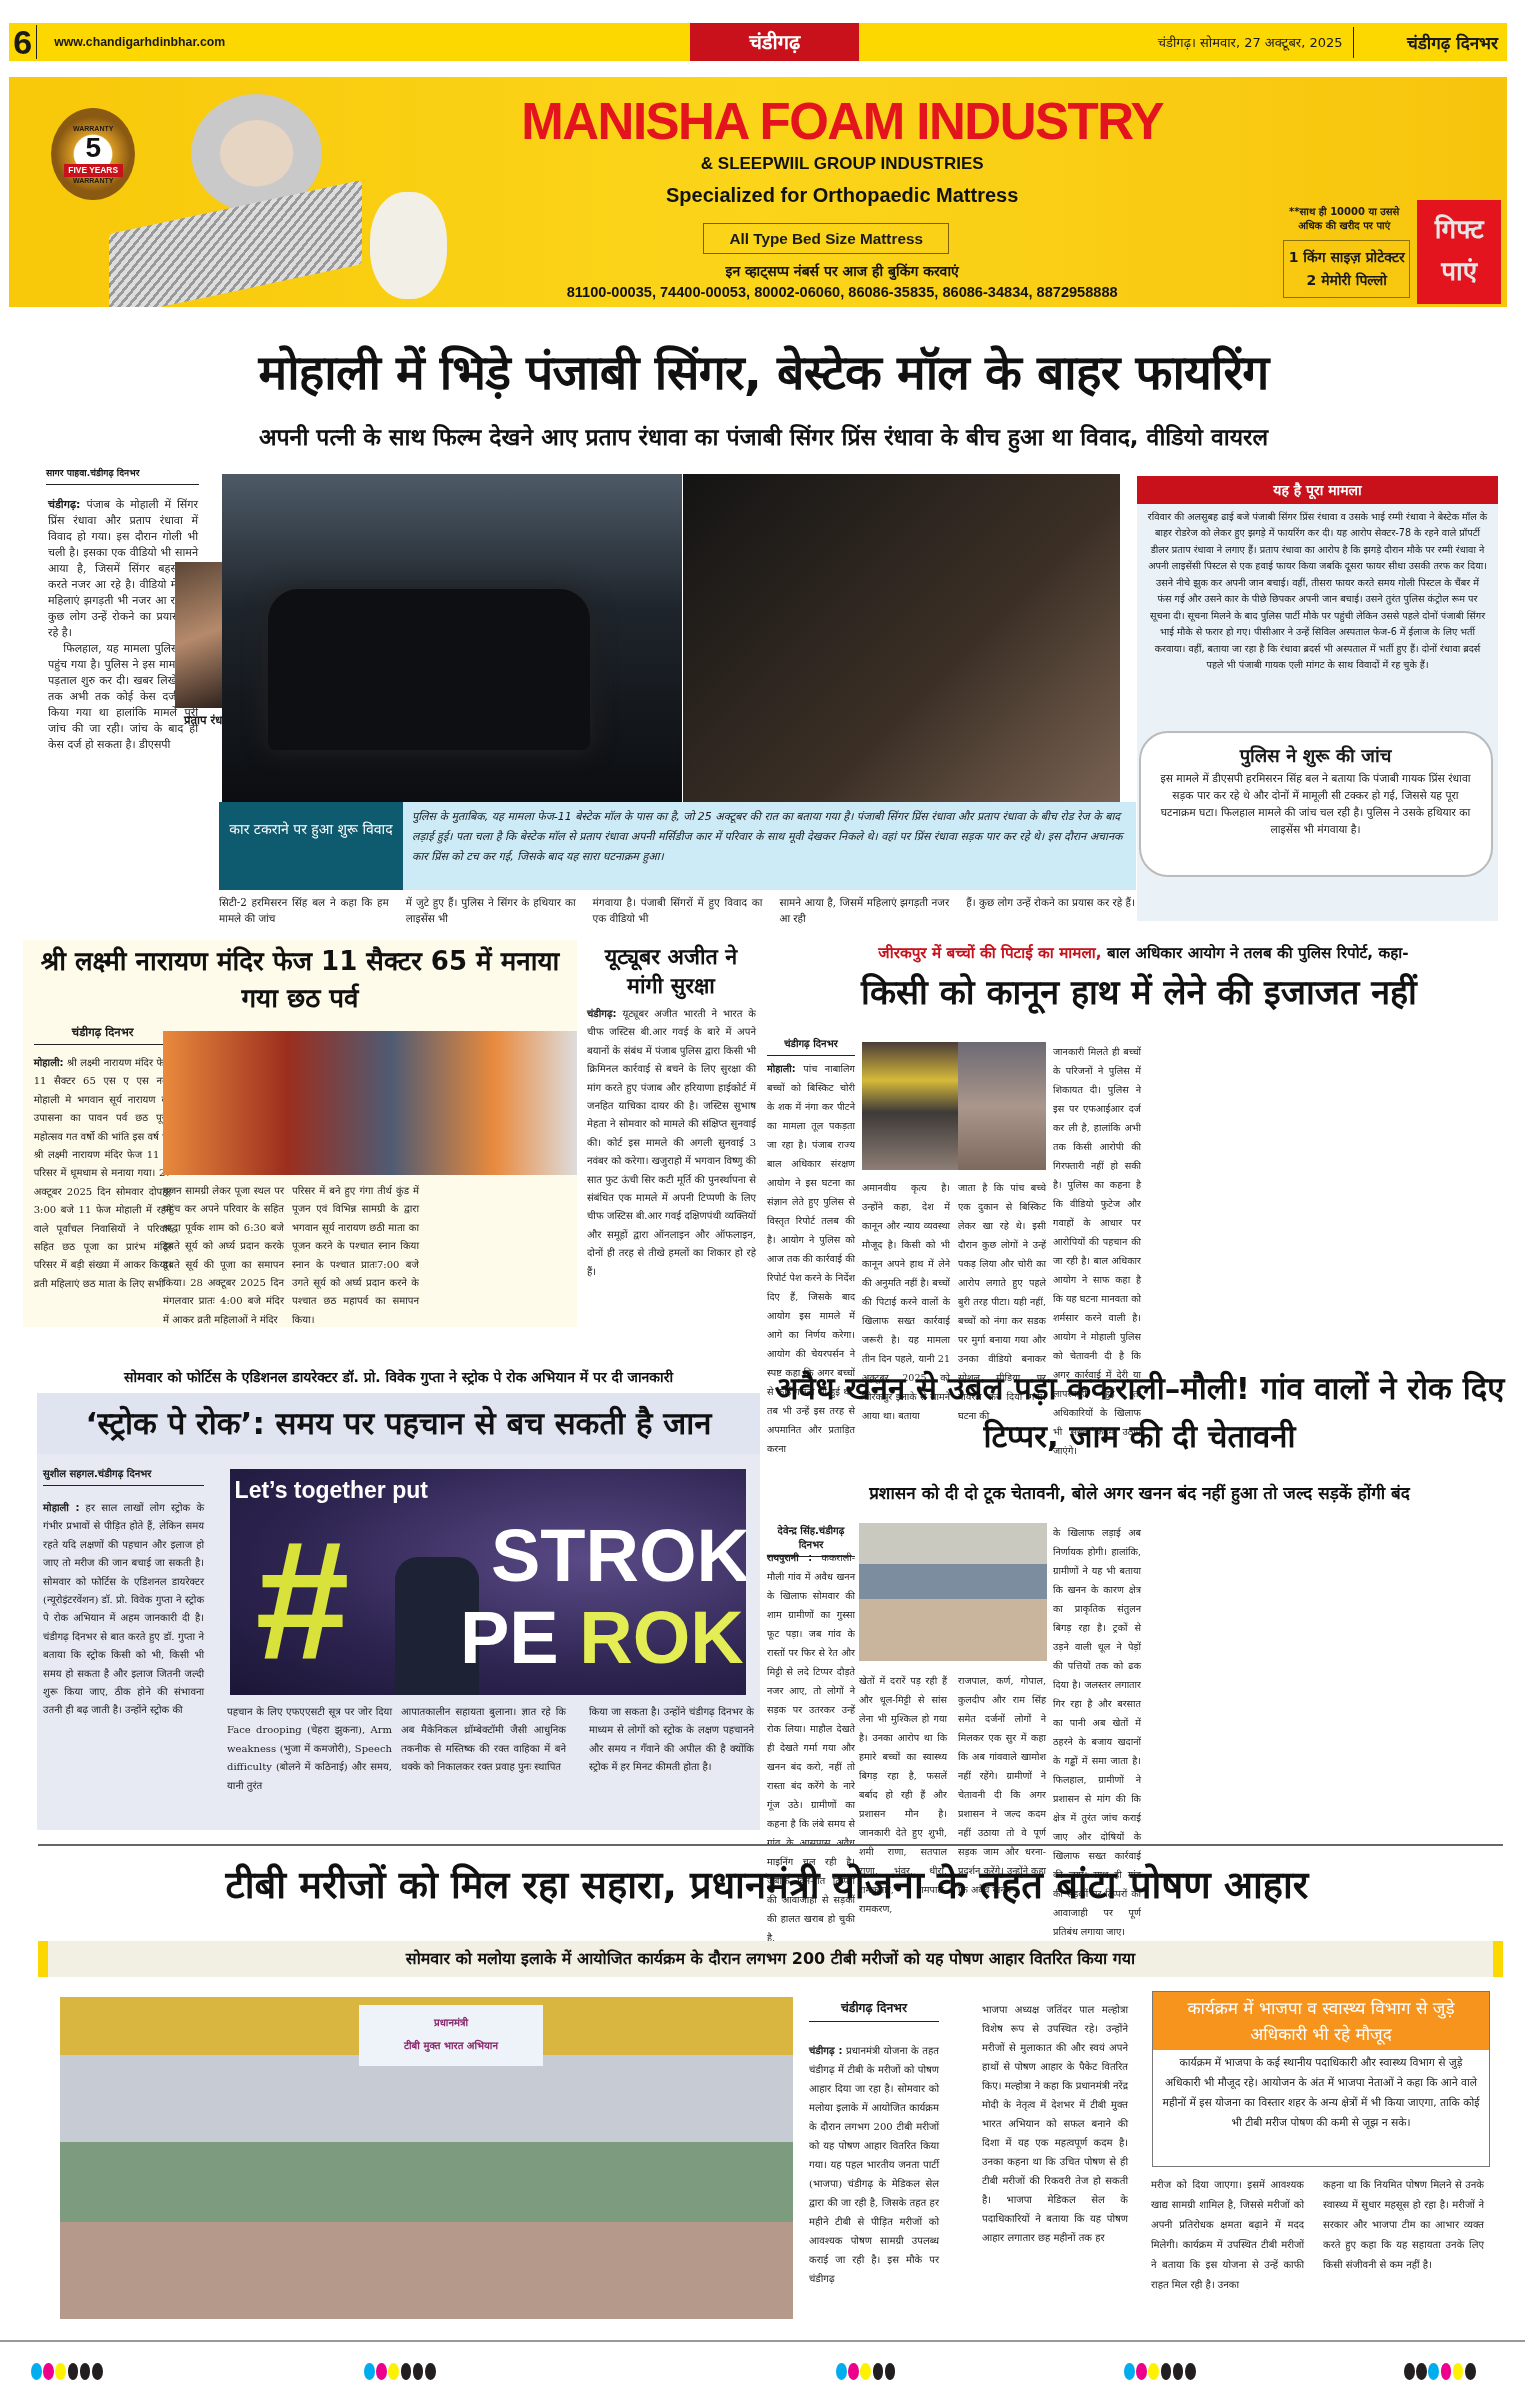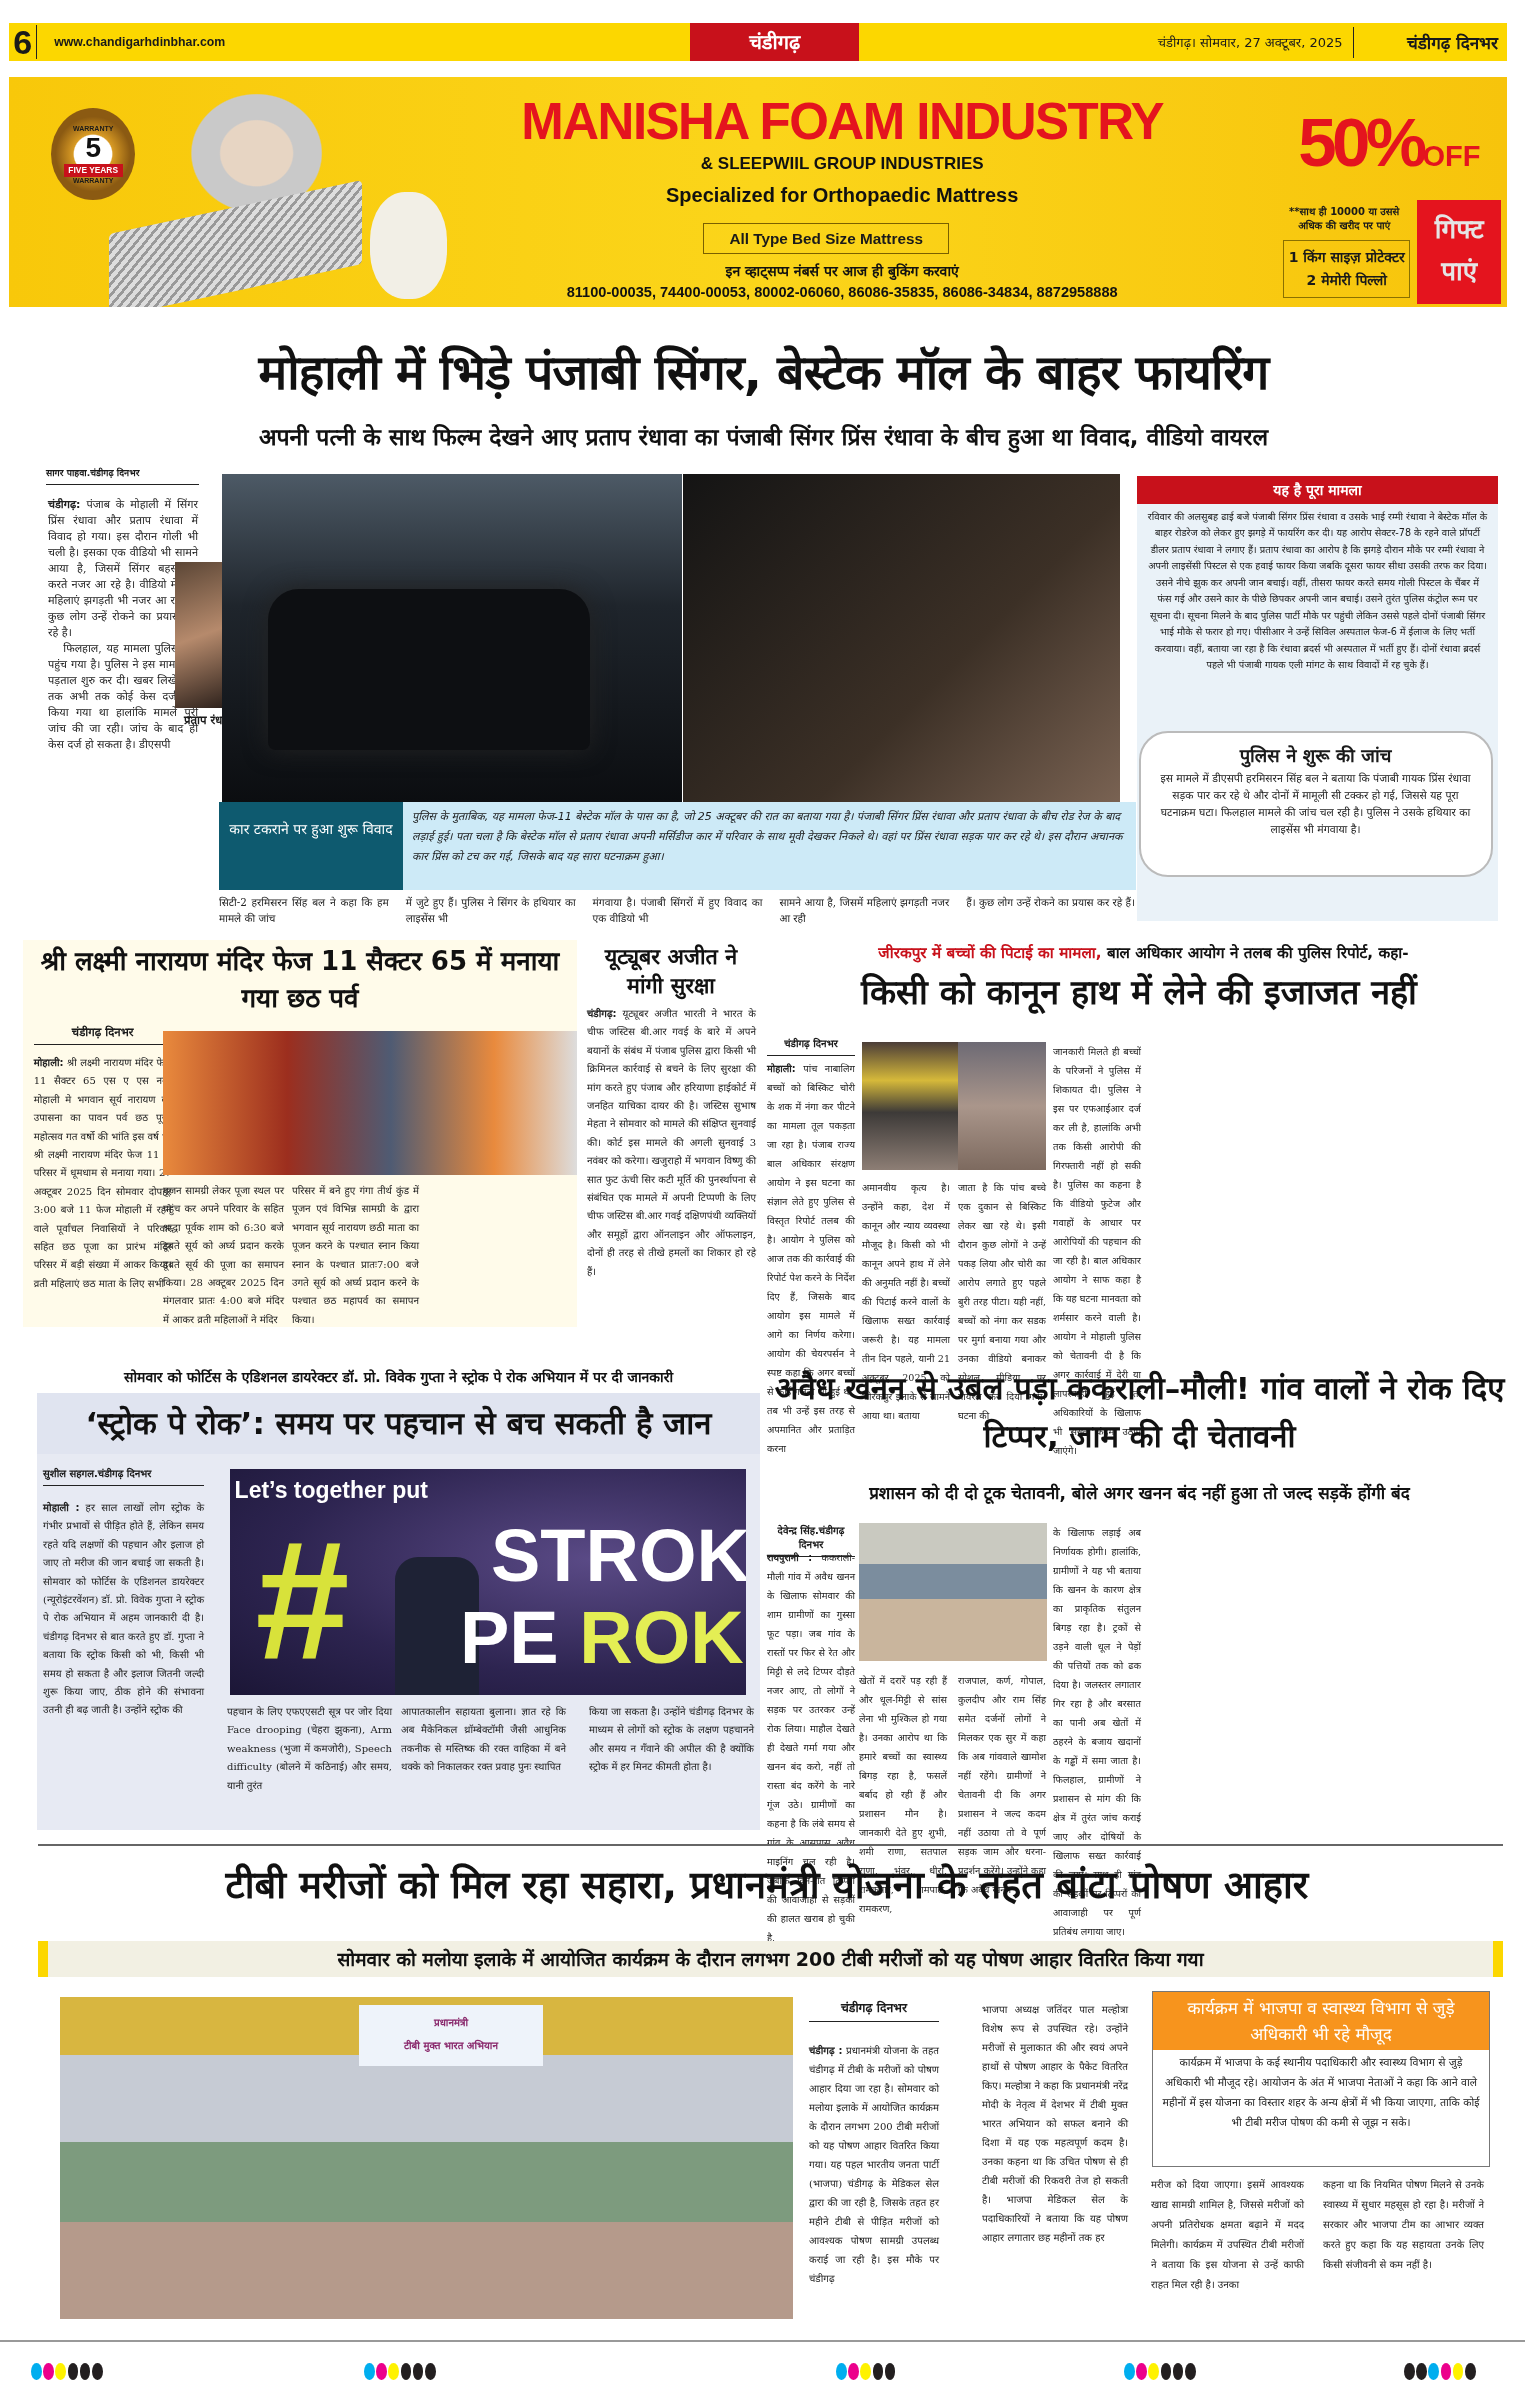--- a/index.html
+++ b/index.html
@@ -55,21 +55,20 @@
     <span class="n">5</span>
     <span class="r">FIVE YEARS</span>
     <span style="font-size:7px">WARRANTY</span>
   </div>
   <div class="abs title">MANISHA FOAM INDUSTRY</div>
   <div class="abs sub" style="top:77px;font-size:17px">&amp; SLEEPWIIL GROUP INDUSTRIES</div>
   <div class="abs sub" style="top:107px;font-size:20px">Specialized for Orthopaedic Mattress</div>
   <div class="abs box">All Type Bed Size Mattress</div>
   <div class="abs sub" style="top:184px;font-size:14px;font-family:'DejaVu Sans',sans-serif">इन व्हाट्सप्प नंबर्स पर आज ही बुकिंग करवाएं</div>
   <div class="abs sub" style="top:207px;font-size:14.6px">81100-00035, 74400-00053, 80002-06060, 86086-35835, 86086-34834, 8872958888</div>
-  <div class="abs off"><span>50%</span><span style="font-size:29px;letter-spacing:0">OFF</span></div>
   <div class="abs offs">**साथ ही 10000 या उससे अधिक की खरीद पर पाएं</div>
   <div class="abs gifts">
     <div>1 किंग साइज़ प्रोटेक्टर</div>
     <div>2 मेमोरी पिल्लो</div>
   </div>
   <div class="abs gift">
     <div>गिफ्ट</div>
     <div>पाएं</div>
   </div>
 </div>
@@ -154,21 +153,21 @@
 <div class="abs byline" style="left:767px;top:1523px;width:88px;font-size:10px;text-align:center">देवेन्द्र सिंह.चंडीगढ़ दिनभर</div>
 <div class="abs col" style="left:767px;top:1548px;width:88px;font-size:9.6px;line-height:19px"><b>रायपुरानी :</b> <span>ककराली-मौली गांव में अवैध खनन के खिलाफ सोमवार की शाम ग्रामीणों का गुस्सा फूट पड़ा। जब गांव के रास्तों पर फिर से रेत और मिट्टी से लदे टिप्पर दौड़ते नजर आए, तो लोगों ने सड़क पर उतरकर उन्हें रोक लिया। माहौल देखते ही देखते गर्मा गया और खनन बंद करो, नहीं तो रास्ता बंद करेंगे के नारे गूंज उठे। ग्रामीणों का कहना है कि लंबे समय से गांव के आसपास अवैध माइनिंग चल रही है। जबकि दिन-रात टिप्परों की आवाजाही से सड़कों की हालत खराब हो चुकी है,</span></div>
 <div class="abs img" style="left:859px;top:1523px;width:188px;height:138px;background:linear-gradient(180deg,#c9c9c0 0 30%,#7b8d9e 30% 55%,#c9b59d 55%)"></div>
 <div class="abs col" style="left:859px;top:1671px;width:88px;font-size:9.6px;line-height:19px">खेतों में दरारें पड़ रही हैं और धूल-मिट्टी से सांस लेना भी मुश्किल हो गया है। उनका आरोप था कि हमारे बच्चों का स्वास्थ्य बिगड़ रहा है, फसलें बर्बाद हो रही हैं और प्रशासन मौन है। जानकारी देते हुए शुभी, शमी राणा, सतपाल राणा, भंवर, धीरा, रामकुमार, रामपाल, रामकरण,</div>
 <div class="abs col" style="left:958px;top:1671px;width:88px;font-size:9.6px;line-height:19px">राजपाल, कर्ण, गोपाल, कुलदीप और राम सिंह समेत दर्जनों लोगों ने मिलकर एक सुर में कहा कि अब गांववाले खामोश नहीं रहेंगे। ग्रामीणों ने चेतावनी दी कि अगर प्रशासन ने जल्द कदम नहीं उठाया तो वे पूर्ण सड़क जाम और धरना-प्रदर्शन करेंगे। उन्होंने कहा कि अवैध खनन</div>
 <div class="abs col" style="left:1053px;top:1523px;width:88px;font-size:9.6px;line-height:19px">के खिलाफ लड़ाई अब निर्णायक होगी। हालांकि, ग्रामीणों ने यह भी बताया कि खनन के कारण क्षेत्र का प्राकृतिक संतुलन बिगड़ रहा है। ट्रकों से उड़ने वाली धूल ने पेड़ों की पत्तियों तक को ढक दिया है। जलस्तर लगातार गिर रहा है और बरसात का पानी अब खेतों में ठहरने के बजाय खदानों के गड्ढों में समा जाता है। फिलहाल, ग्रामीणों ने प्रशासन से मांग की कि क्षेत्र में तुरंत जांच कराई जाए और दोषियों के खिलाफ सख्त कार्रवाई की जाए। साथ ही गांव की सड़कों पर टिप्परों की आवाजाही पर पूर्ण प्रतिबंध लगाया जाए।</div>
 
 <div class="abs rule" style="left:38px;top:1844px;width:1465px"></div>
 <div class="abs h1" style="left:38px;top:1857px;width:1458px;font-size:38px;text-align:center">टीबी मरीजों को मिल रहा सहारा, प्रधानमंत्री योजना के तहत बांटा पोषण आहार</div>
 <div class="abs" style="left:38px;top:1941px;width:1465px;height:36px;background:#f2f0e3;border-left:10.7px solid #fcd700;border-right:10.7px solid #fcd700">
-  <div class="h1" style="font-size:19px;text-align:center;line-height:36px">सोमवार को मलोया इलाके में आयोजित कार्यक्रम के दौरान लगभग 200 टीबी मरीजों को यह पोषण आहार वितरित किया गया</div>
+  <div class="h1" style="font-size:16px;text-align:center;line-height:36px">सोमवार को मलोया इलाके में आयोजित कार्यक्रम के दौरान लगभग 200 टीबी मरीजों को यह पोषण आहार वितरित किया गया</div>
 </div>
 <div class="abs img" style="left:60px;top:1997px;width:733px;height:322px;background:linear-gradient(180deg,#d8b640 0 18%,#c6cbd4 18% 45%,#7d9b7e 45% 70%,#b59a8b 70%)">
   <div class="abs" style="left:299px;top:7.7px;width:184px;height:61px;background:#eef3fa;text-align:center;font-size:10px;font-weight:bold;color:#8a2a6d;padding-top:6.1px;line-height:23px">
     <div>प्रधानमंत्री</div>
     <div>टीबी मुक्त भारत अभियान</div>
   </div>
 </div>
 <div class="abs byline" style="left:809px;top:1999px;width:130px;text-align:center;font-size:12.3px">चंडीगढ़ दिनभर</div>
 <div class="abs col" style="left:809px;top:2041px;width:130px;font-size:10px;line-height:19px"><b>चंडीगढ़ :</b> <span>प्रधानमंत्री योजना के तहत चंडीगढ़ में टीबी के मरीजों को पोषण आहार दिया जा रहा है। सोमवार को मलोया इलाके में आयोजित कार्यक्रम के दौरान लगभग 200 टीबी मरीजों को यह पोषण आहार वितरित किया गया। यह पहल भारतीय जनता पार्टी (भाजपा) चंडीगढ़ के मेडिकल सेल द्वारा की जा रही है, जिसके तहत हर महीने टीबी से पीड़ित मरीजों को आवश्यक पोषण सामग्री उपलब्ध कराई जा रही है। इस मौके पर चंडीगढ़</span></div>
 <div class="abs col" style="left:982px;top:2000px;width:146px;font-size:10px;line-height:19px">भाजपा अध्यक्ष जतिंदर पाल मल्होत्रा विशेष रूप से उपस्थित रहे। उन्होंने मरीजों से मुलाकात की और स्वयं अपने हाथों से पोषण आहार के पैकेट वितरित किए। मल्होत्रा ने कहा कि प्रधानमंत्री नरेंद्र मोदी के नेतृत्व में देशभर में टीबी मुक्त भारत अभियान को सफल बनाने की दिशा में यह एक महत्वपूर्ण कदम है। उनका कहना था कि उचित पोषण से ही टीबी मरीजों की रिकवरी तेज हो सकती है। भाजपा मेडिकल सेल के पदाधिकारियों ने बताया कि यह पोषण आहार लगातार छह महीनों तक हर</div>

